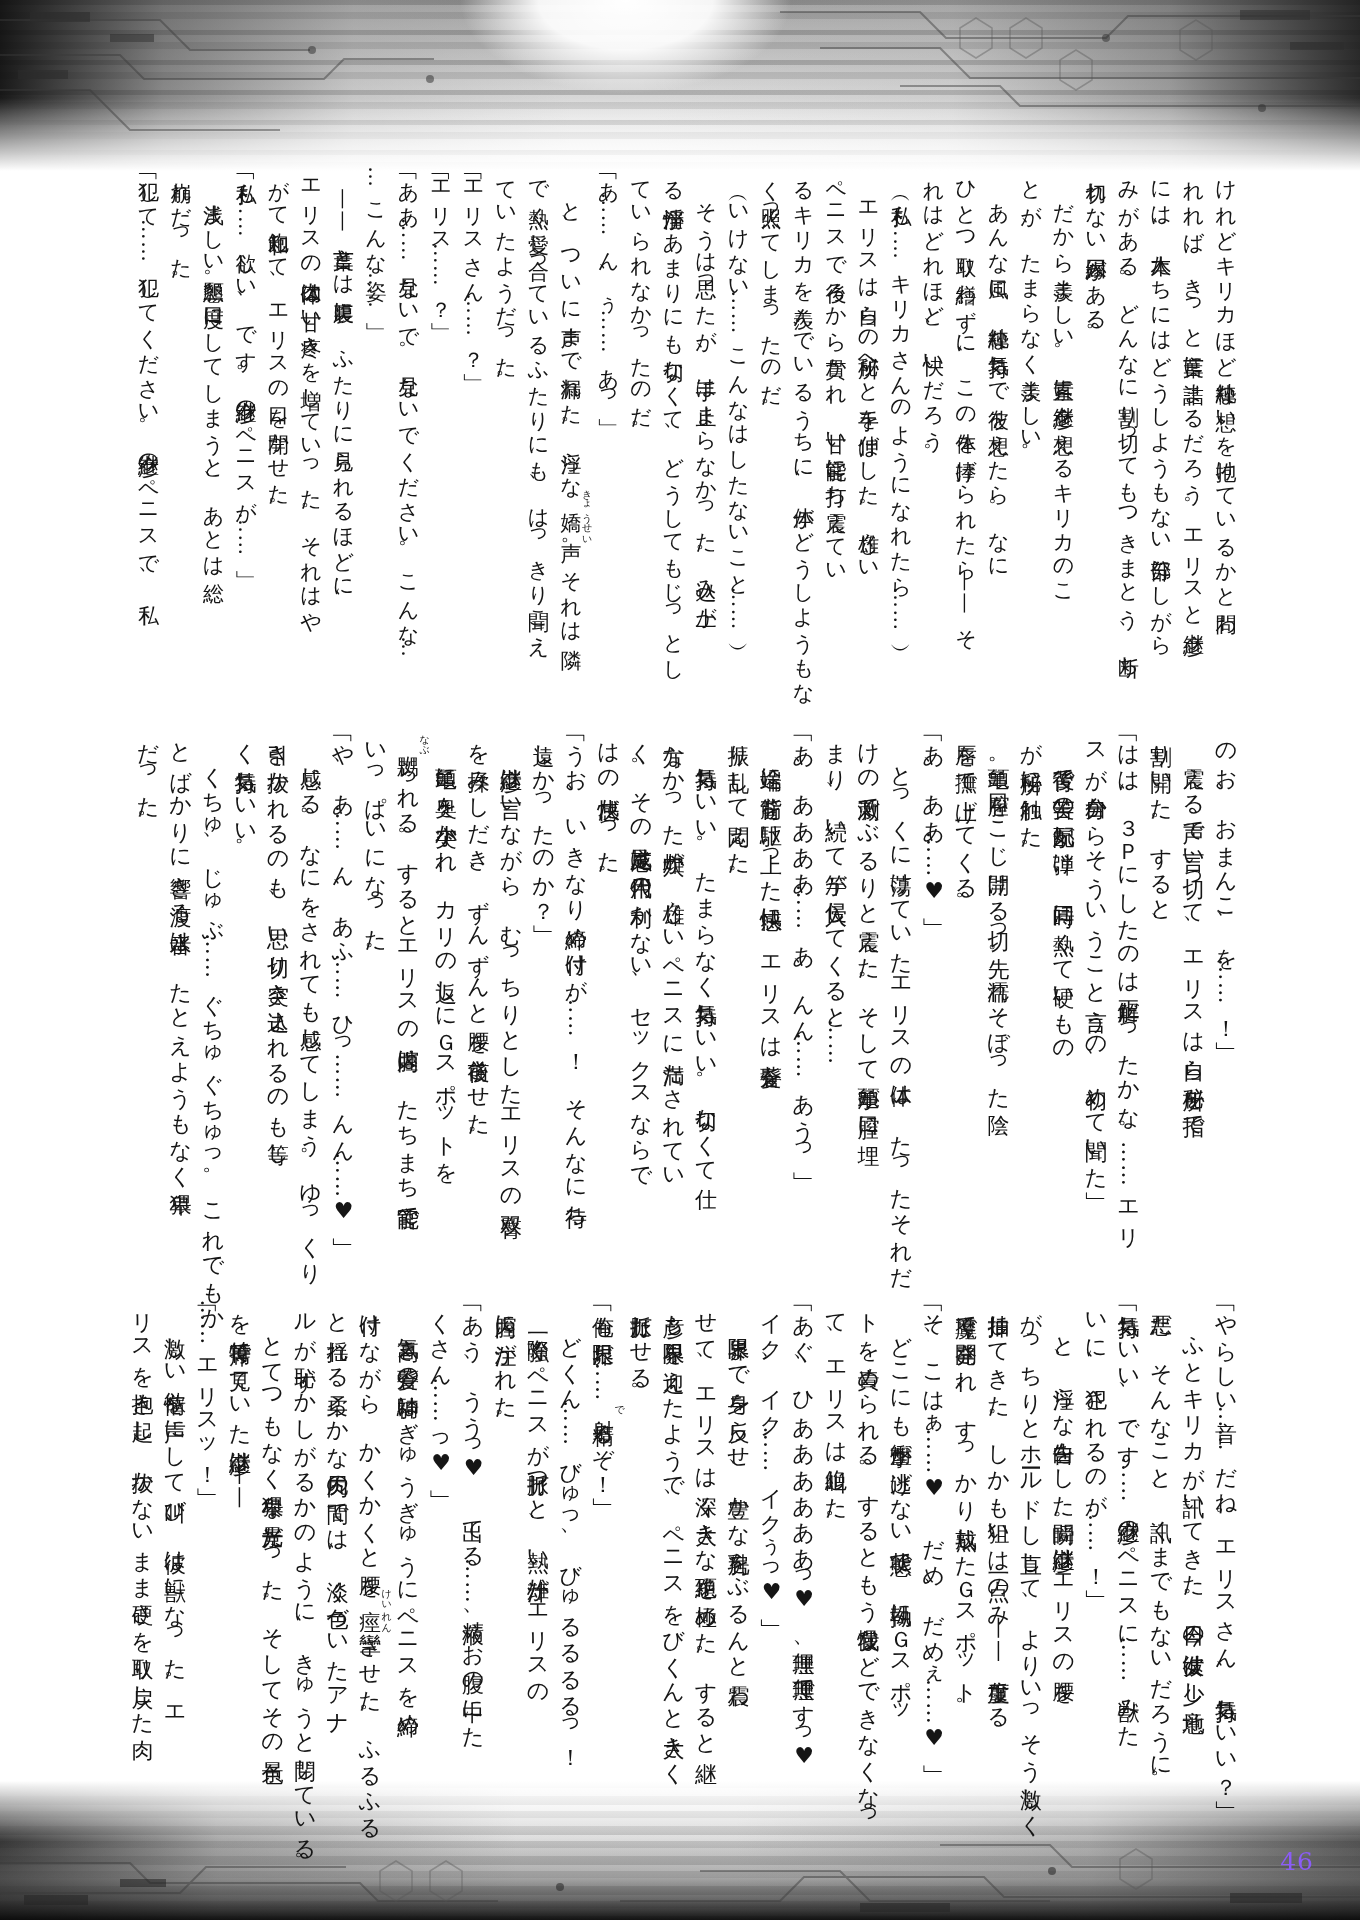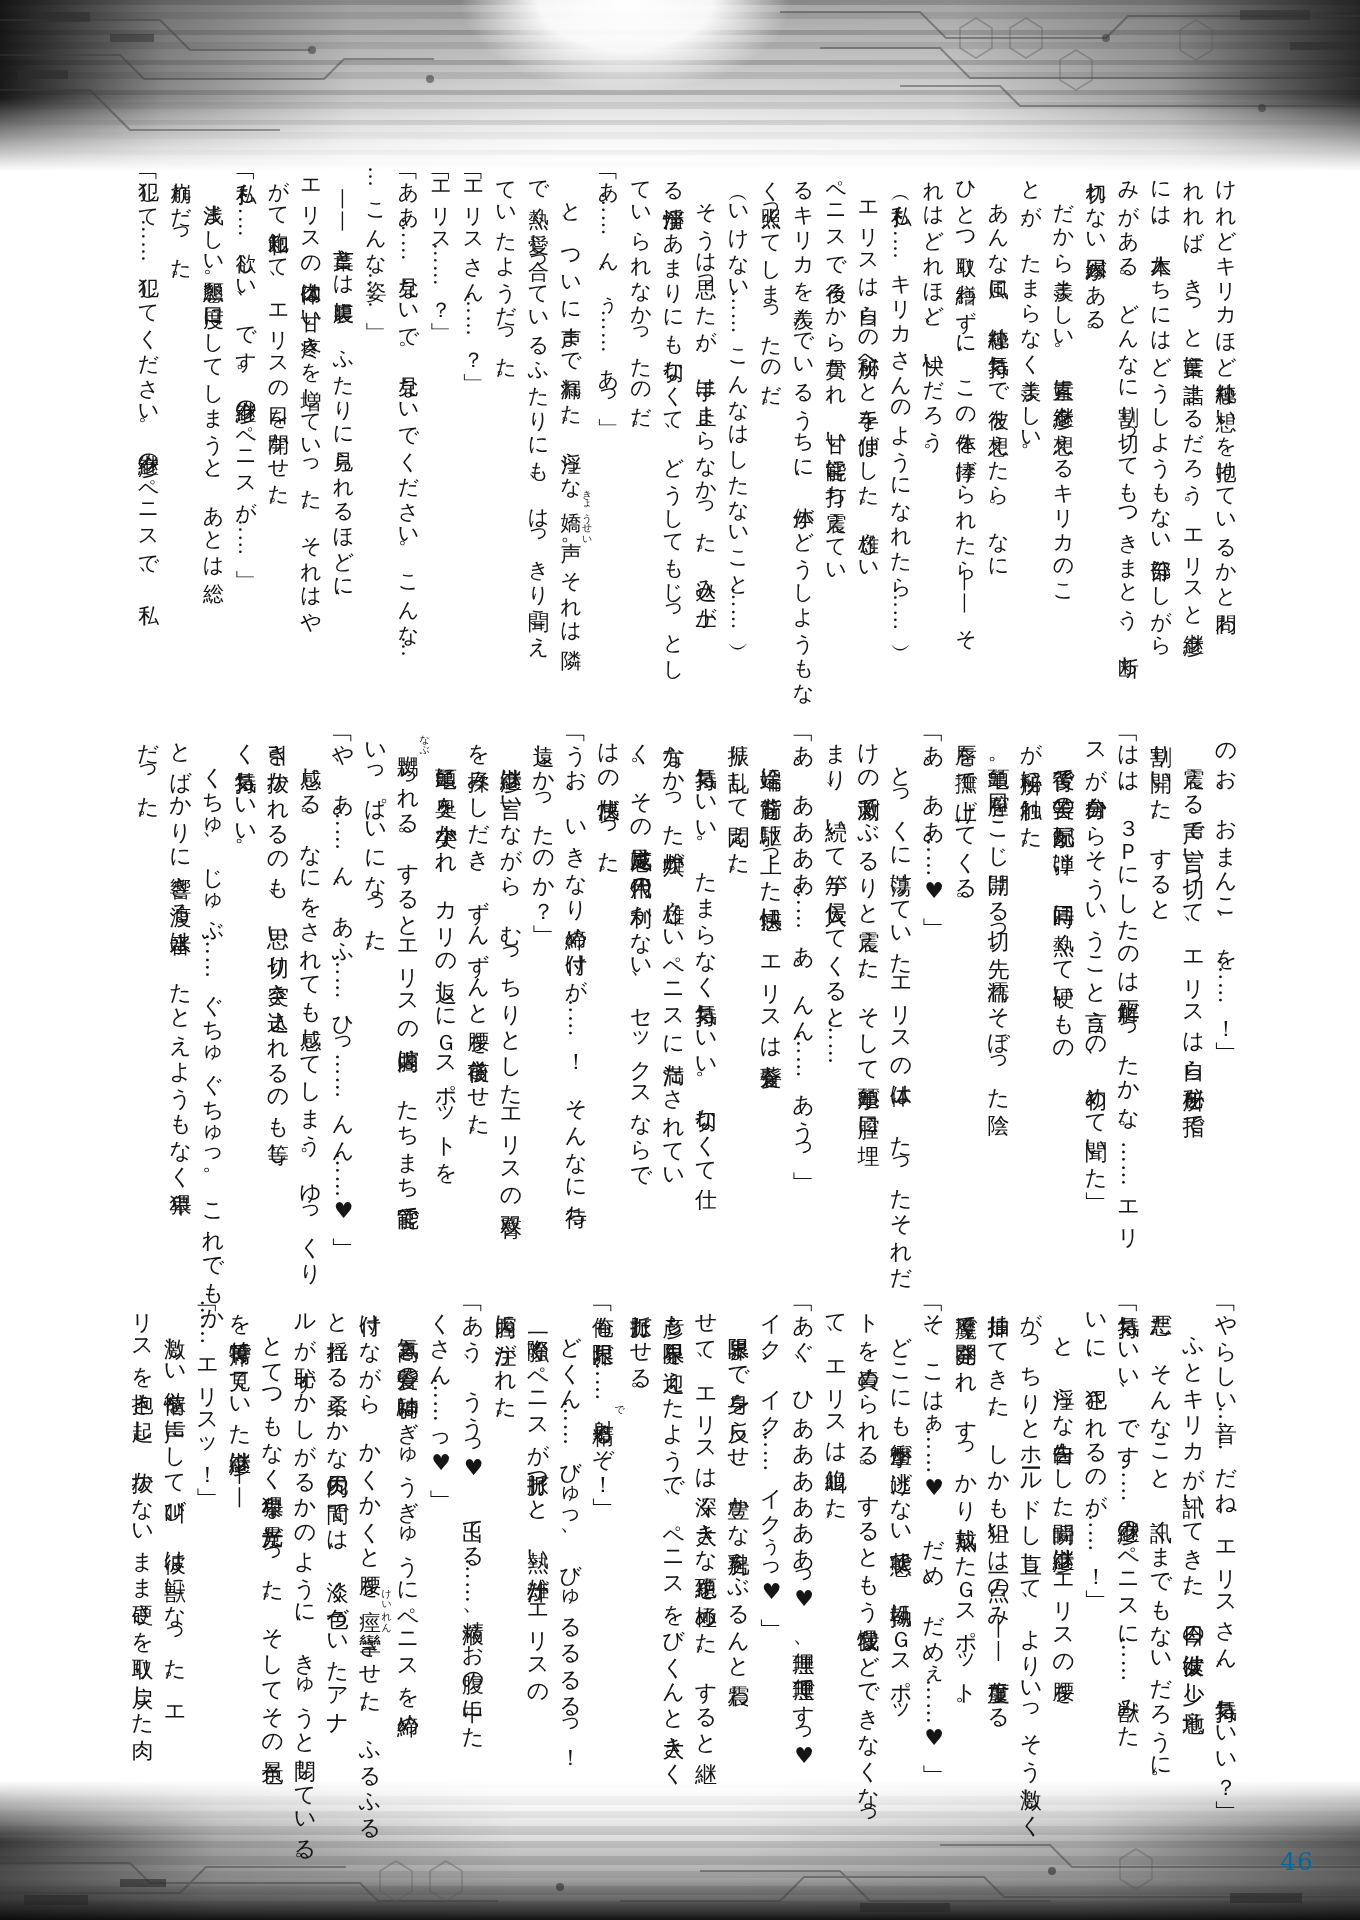--- a/index.html
+++ b/index.html
@@ -53,21 +53,21 @@
     letter-spacing:1.2px;
   }
   .tb1 .vline{font-size:21px;}
   .tb2 .vline,.tb3 .vline{font-size:22px;}
   ruby rt{font-size:10px;letter-spacing:0;font-family:"DejaVu Serif","Liberation Serif",serif;}
   
   .page-number{
     position:absolute;
     right:46px;bottom:44px;
     font-size:25px;
-    color:#0369a1;
+    color:#8b5cf6;
     z-index:3;
     letter-spacing:1px;
   }
 </style>
 </head>
 <body>
 
 <div class="page">
 
   <div class="deco deco-top">

